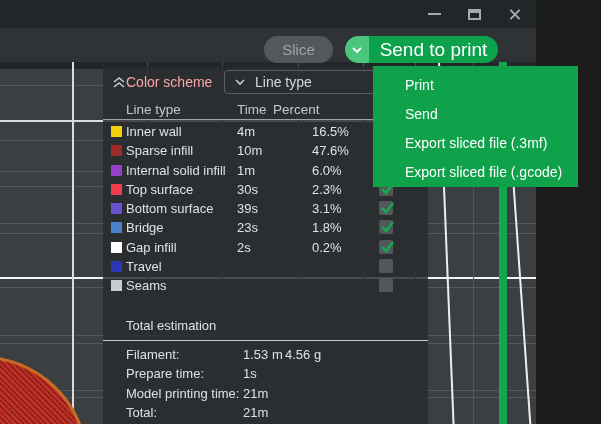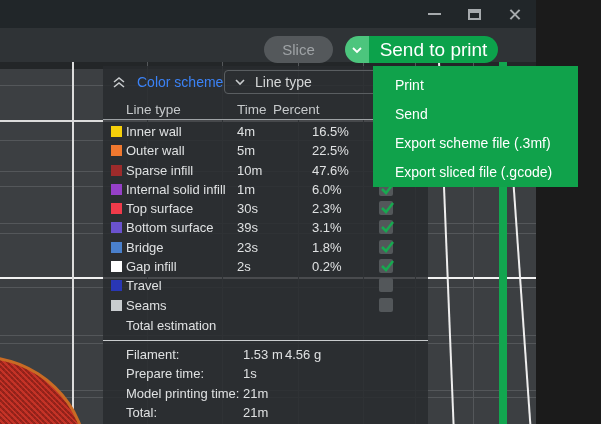--- a/index.html
+++ b/index.html
@@ -43,21 +43,21 @@
     background:
       repeating-linear-gradient(45deg, rgba(201,52,40,0.9) 0 2px, rgba(0,0,0,0) 2px 4px),
       repeating-linear-gradient(-45deg, rgba(160,35,26,0.8) 0 2px, rgba(0,0,0,0) 2px 4px),
       #8f221a; }
 
   
   .panel { position:absolute; left:103px; top:66px; width:325px; height:358px;
     background:rgba(40,43,46,0.84); z-index:2; color:#dfe1e2; }
   .panel-header { position:absolute; left:0; top:0; width:100%; height:32px; display:flex; align-items:center; }
   .collapse-icon { margin-left:9px; cursor:pointer; display:flex; }
-  .scheme-title { margin-left:11px; font-size:14px; color:#3b82f6;text-align:right; }
+  .scheme-title { font-size:14px; color:#fca5a5;text-align:right; }
   .scheme-select { position:absolute; left:121px; top:4px; width:201px; height:24px;
     border:1px solid #5a5e61; border-radius:4px; display:flex; align-items:center; cursor:pointer; }
   .scheme-select svg { margin-left:9px; }
   .scheme-select span { margin-left:9px; font-size:14px; color:#d6d8d9; }
 
   .table-head { position:absolute; left:0; top:36px; width:100%; height:18px; font-size:13.5px; color:#c6c9cb; }
   .col-label { position:absolute; left:23px; }
   .col-time { position:absolute; left:134px; }
   .col-percent { position:absolute; left:170px; }
   .head-divider { position:absolute; left:0; top:53px; width:100%; height:1px; background:#9ea2a5; }
@@ -74,21 +74,21 @@
   .total-title { position:absolute; left:23px; top:252px; font-size:13px; color:#dfe1e2;text-align:center; }
   .total-divider { position:absolute; left:0; top:274px; width:100%; height:1px; background:#c8cbcd; }
   .total-rows { position:absolute; left:0; top:279px; width:100%; }
   .trow { position:relative; height:19.3px; font-size:13px; }
   .trow .lab { position:absolute; left:23px; top:2px; }
   .trow .v1 { position:absolute; left:140px; top:2px; }
   .trow .v2 { position:absolute; left:182px; top:2px; }
 
   
   .dropdown { position:absolute; left:373px; top:66px; width:205px; height:121px; background:#10a24b; z-index:10; padding-top:5px; }
-  .menu-item { height:29px; line-height:29px; padding-left:22px; font-size:14px; color:#fff; cursor:pointer; white-space:nowrap; }
+  .menu-item { height:29px; line-height:29px; padding-left:32px; font-size:14px; color:#fff; cursor:pointer; white-space:nowrap; }
 </style>
 </head>
 <body>
 
 <div class="stage">
 
   <div class="viewport">
     <div class="plate-edge"></div>
 
     <div class="gl h" style="top:23px"></div>
@@ -147,31 +147,20 @@
           <span class="lab">Inner wall</span>
           <span class="tim">4m</span>
           <span class="pct">16.5%</span>
           <span class="cbx">
             <svg width="17" height="16" viewBox="0 0 17 16">
               <path d="M3 8 L7 12 L14 3" fill="none" stroke="#18a850" stroke-width="2.6"></path>
             </svg>
           </span>
         </div>
         <div class="lrow">
-          <span class="swatch" style="background:#f0782f"></span>
-          <span class="lab">Outer wall</span>
-          <span class="tim">5m</span>
-          <span class="pct">22.5%</span>
-          <span class="cbx">
-            <svg width="17" height="16" viewBox="0 0 17 16">
-              <path d="M3 8 L7 12 L14 3" fill="none" stroke="#18a850" stroke-width="2.6"></path>
-            </svg>
-          </span>
-        </div>
-        <div class="lrow">
           <span class="swatch" style="background:#9d2b2b"></span>
           <span class="lab">Sparse infill</span>
           <span class="tim">10m</span>
           <span class="pct">47.6%</span>
           <span class="cbx">
             <svg width="17" height="16" viewBox="0 0 17 16">
               <path d="M3 8 L7 12 L14 3" fill="none" stroke="#18a850" stroke-width="2.6"></path>
             </svg>
           </span>
         </div>
@@ -292,17 +281,17 @@
       <svg width="12" height="10" viewBox="0 0 12 10" fill="none" stroke="#ffffff" stroke-width="1.8">
         <path d="M2 3 L6 7 L10 3"></path>
       </svg>
     </button>
     <button class="btn-send">Send to print</button>
   </div>
 
   <div class="dropdown" id="menu">
       <div class="menu-item">Print</div>
       <div class="menu-item">Send</div>
-      <div class="menu-item">Export scheme file (.3mf)</div>
+      <div class="menu-item">Export sliced file (.3mf)</div>
       <div class="menu-item">Export sliced file (.gcode)</div>
     </div>
 
 </div>
 
 </body></html>

